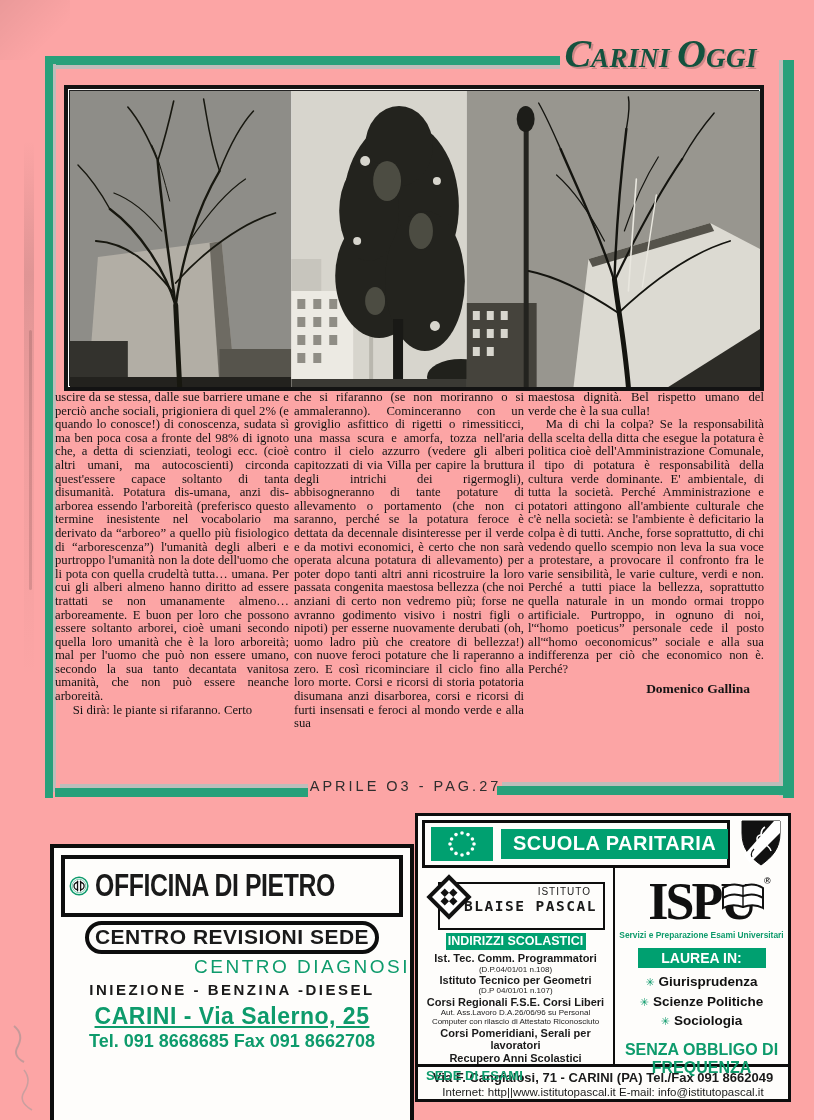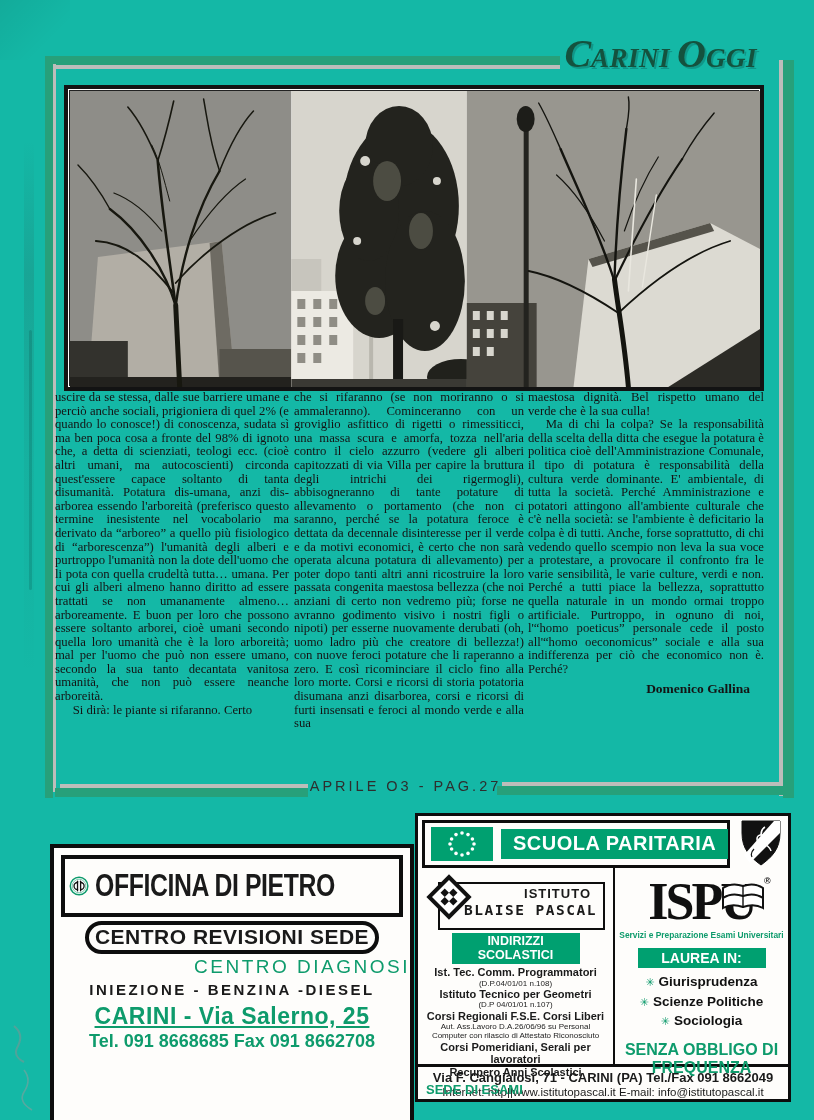--- a/index.html
+++ b/index.html
@@ -1,16 +1,16 @@
 <!DOCTYPE html>
 <html><head>
 <meta charset="utf-8">
 <style>
   html,body{margin:0;padding:0;background:#e8e8e6;}
-  .page{position:relative;width:814px;height:1120px;background:#14b8a6;overflow:hidden;
+  .page{position:relative;width:814px;height:1120px;background:#fca5a5;overflow:hidden;
         font-family:"Liberation Sans",sans-serif;color:#1a1a1a;}
   .abs{position:absolute;}
 
   
   .corner-fold{left:0;top:0;width:70px;height:60px;
     background:linear-gradient(135deg,rgba(0,0,0,.07),transparent 70%);}
   .edge-smudge{left:24px;top:140px;width:10px;height:540px;border-radius:5px;
     background:linear-gradient(180deg,transparent,rgba(50,50,50,.14) 25%,rgba(50,50,50,.05) 60%,transparent);}
   .edge-line{left:29px;top:330px;width:3px;height:260px;background:rgba(0,0,0,.12);border-radius:2px;}
 
@@ -77,25 +77,25 @@
   .sc-flag{flex:0 0 auto;}
   .sc-header{background:#00a070;color:#fff;font-weight:800;font-size:20px;letter-spacing:.5px;
     padding:3px 12px 4px;white-space:nowrap;}
   .sc-shield{position:absolute;top:3px;right:6px;}
   .sc-cols{display:flex;height:196px;}
   .sc-left{width:195px;border-right:2px solid #0d0d0d;position:relative;}
   .sc-right{flex:1;position:relative;text-align:center;}
   .bp-box{margin:14px 8px 3px 20px;border:2px solid #0d0d0d;position:relative;
     padding:2px 4px 2px 22px;height:40px;}
   .bp-diamond{position:absolute;left:-16px;top:-12px;}
-  .bp-istituto{text-align:right;font-weight:700;font-size:13px;letter-spacing:1px;padding-right:8px;}
+  .bp-istituto{text-align:right;font-weight:400;font-size:10px;letter-spacing:1px;padding-right:8px;}
   .bp-name{font-family:"DejaVu Sans Mono",monospace;font-weight:700;font-size:14.5px;
     letter-spacing:1.5px;text-align:center;margin-top:1px;}
   .sc-badge{background:#00a070;color:#fff;font-weight:800;text-align:center;}
-  .indirizzi{width:128px;margin:3px auto 2px;font-size:12.5px;padding:1px 0 2px;}
+  .indirizzi{width:140px;margin:3px auto 2px;font-size:12.5px;padding:1px 0 2px;}
   .sc-course{text-align:center;font-weight:700;font-size:11px;line-height:1.15;}
   .sc-note{text-align:center;font-size:8px;line-height:1.15;color:#222;}
   .sc-sede{font-weight:800;font-size:13px;margin:3px 0 0 8px;text-align:left;}
   .ispu-wrap{position:relative;display:inline-block;margin-top:8px;height:56px;}
   .ispu-txt{font-family:"Liberation Serif",serif;font-weight:900;font-size:52px;
     letter-spacing:-3px;line-height:52px;color:#101010;}
   .ispu-books{position:absolute;right:-10px;top:2px;}
   .ispu-reg{position:absolute;right:-16px;top:0;font-size:9px;font-weight:700;}
   .ispu-tagline{font-size:8.4px;font-weight:700;margin-top:-2px;}
   .laurea{width:128px;margin:8px auto 4px;font-size:14px;padding:2px 0;}

